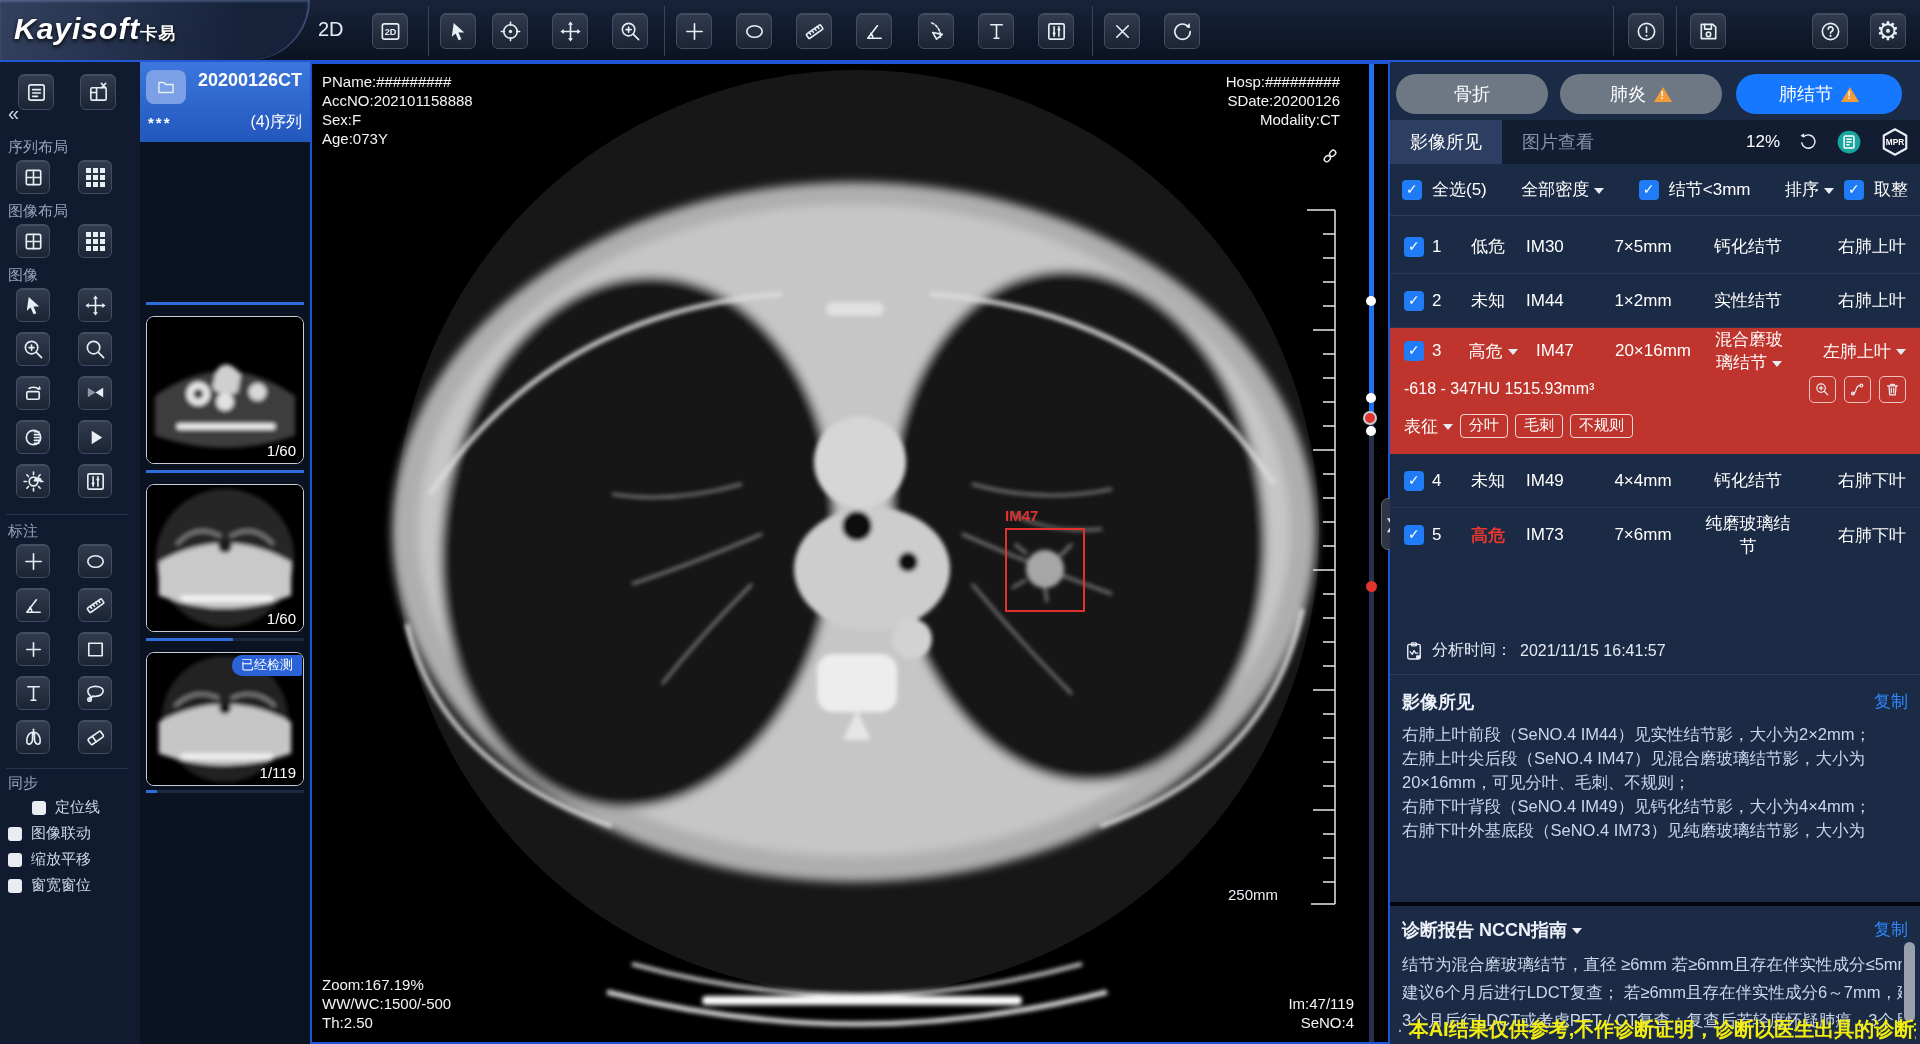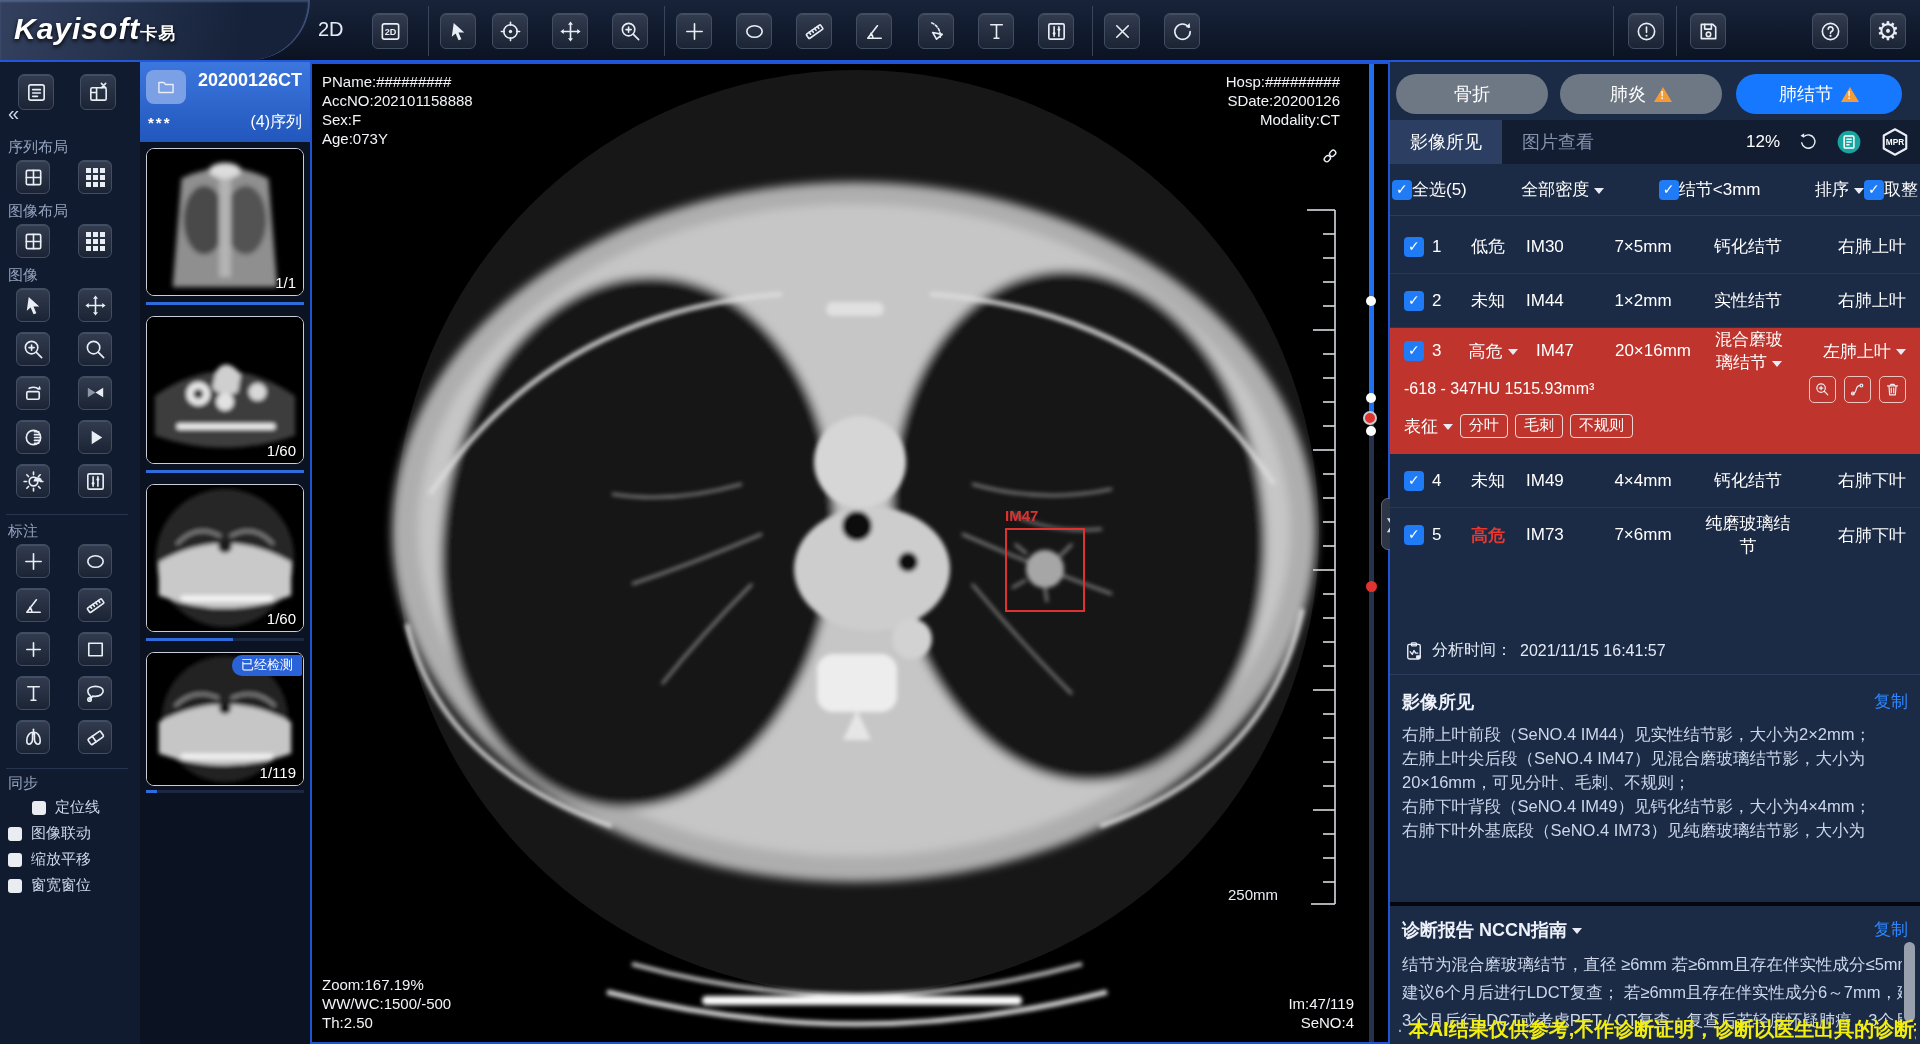--- a/index.html
+++ b/index.html
@@ -60,21 +60,21 @@
   .pill-gray{background:#6e7885;}
   .pill-blue{background:#1677ff;}
   .warn-tri{width:0;height:0;border-left:9px solid transparent;border-right:9px solid transparent;border-bottom:15px solid #f29b38;position:relative;}
   .warn-tri::after{content:"!";position:absolute;left:-2.5px;top:3px;font-size:10px;font-weight:bold;color:#fff;}
   #tabbar{left:0;top:58px;width:530px;height:44px;background:#121d31;display:flex;align-items:stretch;}
   .vtab{padding:0 20px;display:flex;align-items:center;font-size:18px;color:#8391ab;}
   .vtab.active{background:#2c3e61;color:#fff;}
   .zoom-pct{color:#fff;font-size:17px;}
   .cbx{width:20px;height:20px;border-radius:4px;background:#1f7cf6;position:relative;flex:none;}
   .cbx::after{content:"✓";position:absolute;left:4px;top:1px;color:#fff;font-size:14px;font-weight:bold;}
-  #filters{left:0;top:102px;width:530px;height:52px;display:flex;align-items:center;padding:0 2px;color:#fff;font-size:17px;border-bottom:1px solid #2c3c5c;}
+  #filters{left:0;top:102px;width:530px;height:52px;display:flex;align-items:center;gap:10px;padding:0 12px;color:#fff;font-size:17px;border-bottom:1px solid #2c3c5c;}
   .caret{display:inline-block;width:0;height:0;border-left:5px solid transparent;border-right:5px solid transparent;border-top:6px solid #e8edf5;margin-left:5px;vertical-align:middle;}
   .nrow{left:0;width:530px;height:54px;display:flex;align-items:center;padding:0 14px;gap:8px;color:#fff;font-size:17px;border-bottom:1px solid #27375a;}
   .c-no{width:18px;}
   .c-risk{width:60px;text-align:center;}
   .c-im{width:62px;}
   .c-size{width:94px;text-align:center;}
   .c-type{flex:1;text-align:center;}
   .c-loc{width:100px;text-align:right;}
   .risk-high{color:#e8372e;font-weight:bold;}
   #redrow{left:0;top:266px;width:530px;height:126px;background:#bf342c;color:#fff;}
@@ -426,38 +426,20 @@
       <div class="abs folder-btn">
           <svg viewBox="0 0 24 24" width="20" height="20">
             <path class="st" stroke="#fff" d="M3.5 6.5h6l2 2.5h9v9.5h-17z"></path>
           </svg>
         </div>
       <div class="abs series-title">20200126CT</div>
       <div class="abs series-stars">***</div>
       <div class="abs series-count">(4)序列</div>
     </div>
 
-    <div class="abs thumb" style="top:86px;height:148px;">
-      <svg viewBox="0 0 158 148" preserveAspectRatio="none">
-        <defs>
-            <filter id="b1">
-              <feGaussianBlur stdDeviation="2.5"></feGaussianBlur>
-            </filter>
-          </defs>
-        <rect width="158" height="148" fill="#000"></rect>
-        <g filter="url(#b1)">
-          <path d="M35 30 Q79 8 123 30 L132 140 H26z" fill="#8f8f8f"></path>
-          <ellipse cx="58" cy="72" rx="21" ry="35" fill="#4a4a4a"></ellipse>
-          <ellipse cx="100" cy="72" rx="21" ry="35" fill="#525252"></ellipse>
-          <rect x="73" y="20" width="12" height="110" fill="#b3b3b3"></rect>
-          <ellipse cx="79" cy="22" rx="16" ry="8" fill="#dcdcdc"></ellipse>
-        </g>
-      </svg>
-      <span class="tnum">1/1</span>
-    </div>
     <div class="abs tbar" style="top:240px;">
         <i style="width:100%"></i>
       </div>
 
     <div class="abs thumb" style="top:254px;height:148px;">
       <svg viewBox="0 0 158 148" preserveAspectRatio="none">
         <defs>
             <filter id="b2">
               <feGaussianBlur stdDeviation="2"></feGaussianBlur>
             </filter>

